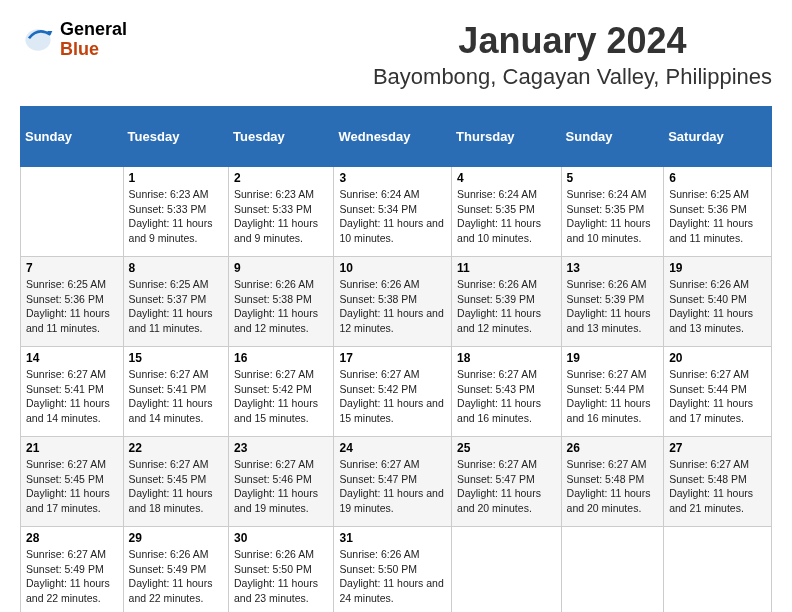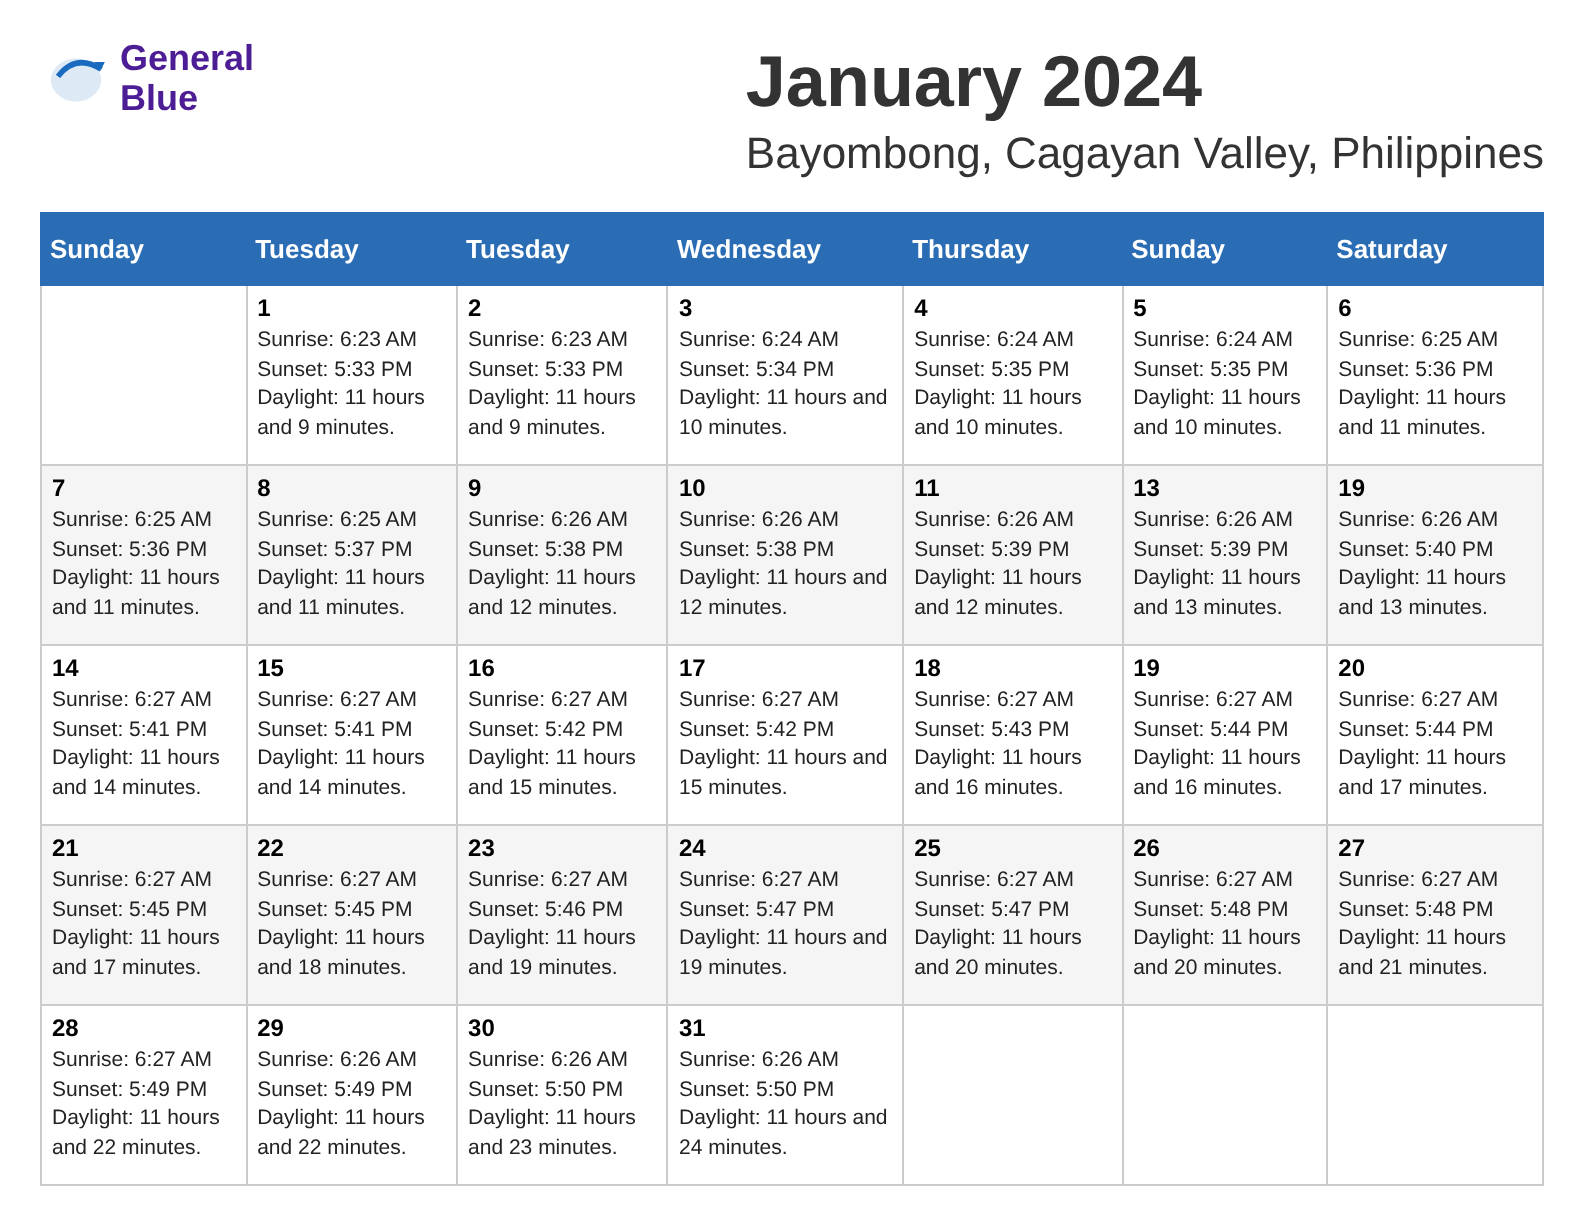--- a/index.html
+++ b/index.html
@@ -21,48 +21,48 @@
       align-items: center;
       gap: 4px;
     }
     .logo-text {
       display: flex;
       flex-direction: column;
       font-size: 18px;
       font-weight: bold;
       line-height: 1.1;
     }
-    .logo-general { color: #4c1d95; }
-    .logo-blue { color: #4c1d95; }
+    .logo-general { color: #000000; }
+    .logo-blue { color: #c2410c; }
     .logo-icon {
       width: 36px;
       height: 36px;
     }
     .title-block {
-      text-align: left;
+      text-align: center;
     }
     .month-title {
       font-size: 36px;
       font-weight: bold;
       color: #333;
     }
     .location-title {
       font-size: 22px;
       color: #333;
       margin-top: 2px;
     }
     table {
       width: 100%;
       border-collapse: collapse;
       font-size: 11px;
     }
     thead tr th {
       background: #2a6db5;
       color: #fff;
-      padding: 10px 4px;
+      padding: 22px 4px;
       text-align: left;
       font-size: 13px;
       font-weight: bold;
       border: 1px solid #2a6db5;
     }
     tbody tr {
       vertical-align: top;
     }
     tbody tr td {
       border: 1px solid #ccc;

